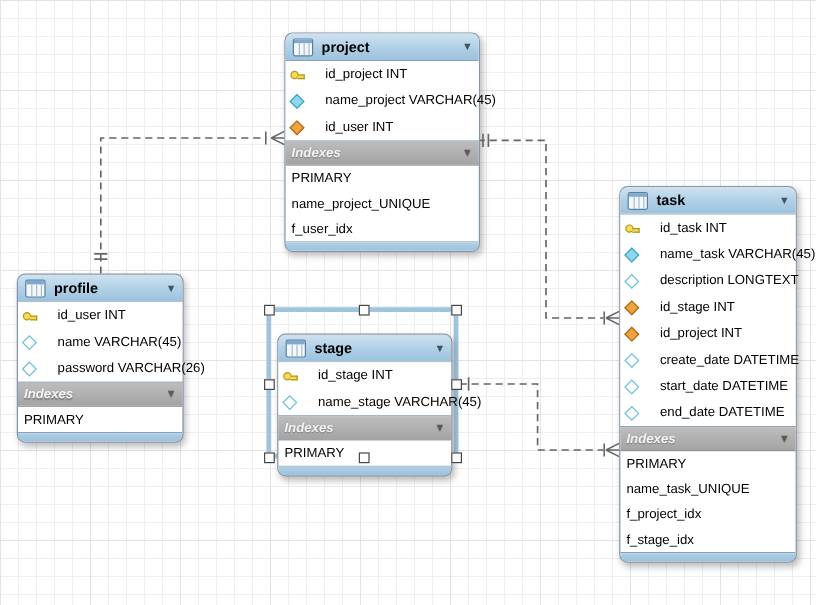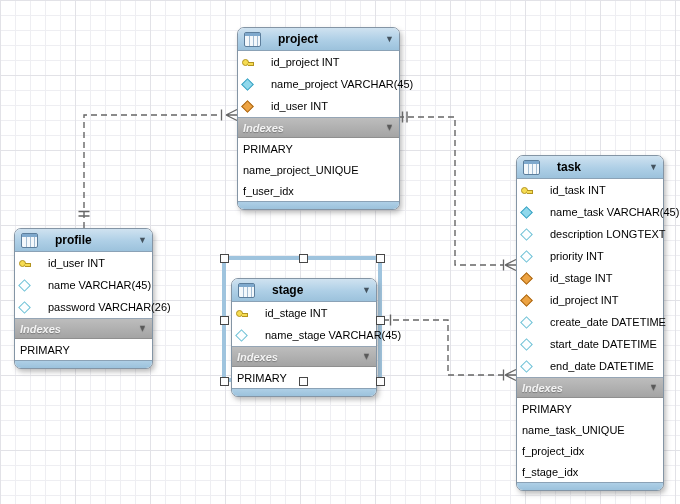--- a/index.html
+++ b/index.html
@@ -14,21 +14,21 @@
   }
   svg.rel{position:absolute;left:0;top:0;z-index:2;}
   .sel-frame{position:absolute;z-index:3;border:4px solid #9fc4de;border-radius:2px;}
   .dbtable{
     position:absolute;z-index:4;background:#fff;
     border:1px solid #8495a5;border-radius:7px;
     box-shadow:2px 3px 5px rgba(110,110,110,0.45);
     font-size:11px;color:#000;
   }
   .t-header{
-    height:22px;display:flex;align-items:center;gap:17px;padding:0 5px 0 6px;
+    height:22px;display:flex;align-items:center;gap:7px;padding:0 5px 0 6px;
     background:linear-gradient(180deg,#cfe2f0 0%,#aecfe6 55%,#9cc2dc 100%);
     border-bottom:1px solid #8ba2b6;border-radius:6px 6px 0 0;
   }
   .t-title{font-weight:bold;font-size:12px;}
   .t-arrow{margin-left:auto;font-size:9px;color:#44535f;line-height:1;}
   .t-icon{position:relative;width:15px;height:13px;background:#f4f8fb;border:1px solid #5c7e9c;border-radius:2px;flex:0 0 15px;}
   .t-icon::before{content:"";position:absolute;left:0;right:0;top:0;height:3px;background:#7fa9cd;}
   .t-icon::after{content:"";position:absolute;left:4px;top:3px;bottom:0;width:1px;background:#a3bcd2;box-shadow:4px 0 0 #a3bcd2,8px 0 0 #a3bcd2;}
   .t-cols{background:#fff;}
   .crow{height:22px;display:flex;align-items:center;gap:17px;padding-left:3px;white-space:nowrap;}
@@ -127,24 +127,20 @@
         </div>
         <div class="crow">
           <span class="ci diamond-filled"></span>
           <span>name_task VARCHAR(45)</span>
         </div>
         <div class="crow">
           <span class="ci diamond-hollow"></span>
           <span>description LONGTEXT</span>
         </div>
         <div class="crow">
-          <span class="ci diamond-hollow"></span>
-          <span>priority INT</span>
-        </div>
-        <div class="crow">
           <span class="ci diamond-fk"></span>
           <span>id_stage INT</span>
         </div>
         <div class="crow">
           <span class="ci diamond-fk"></span>
           <span>id_project INT</span>
         </div>
         <div class="crow">
           <span class="ci diamond-hollow"></span>
           <span>create_date DATETIME</span>

